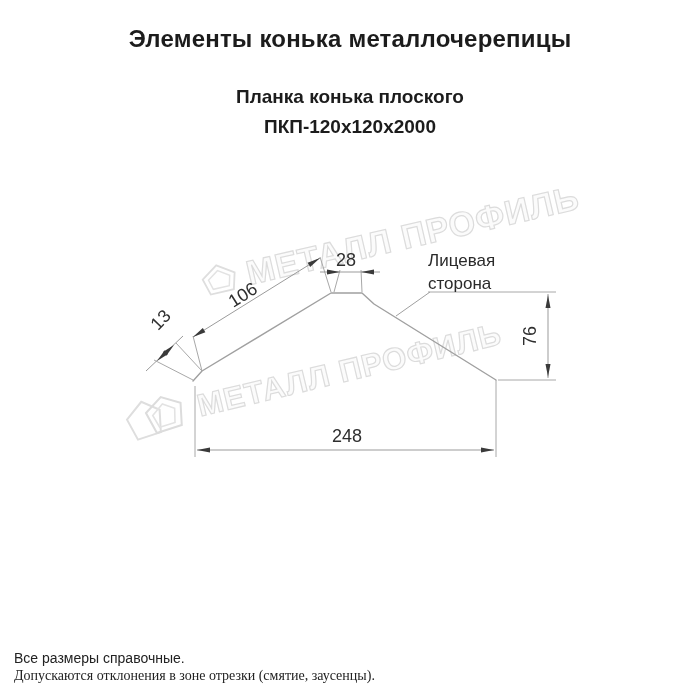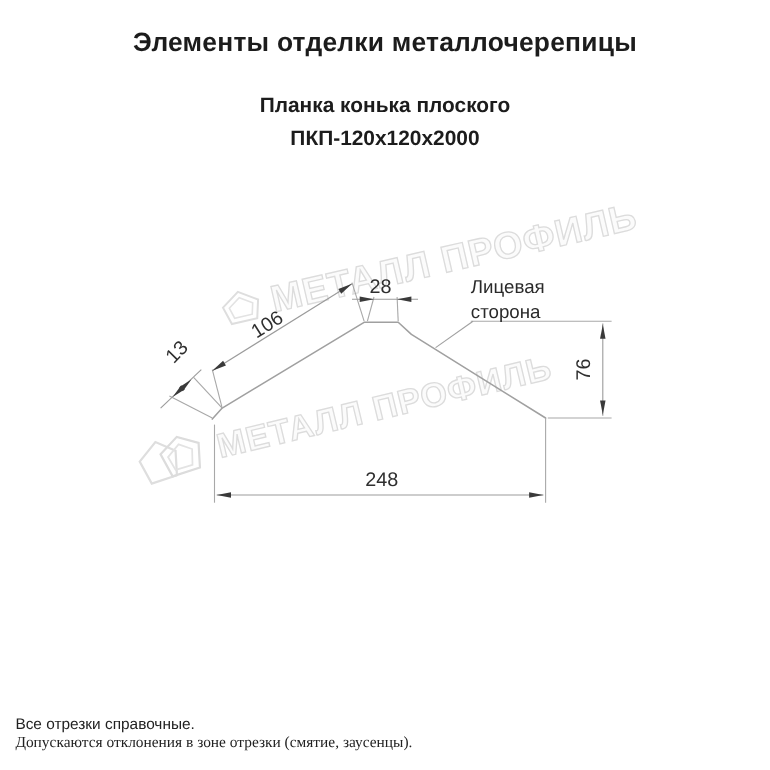--- a/index.html
+++ b/index.html
@@ -103,18 +103,18 @@
   <text class="dimtxt" x="346" y="266" text-anchor="middle">28</text>
   <text class="dimtxt" text-anchor="middle" transform="translate(246,300) rotate(-32)">106</text>
   <text class="dimtxt" text-anchor="middle" transform="translate(165,324) rotate(-46)">13</text>
   <text class="dimtxt" text-anchor="middle" transform="translate(536,336) rotate(-90)">76</text>
   <text class="dimtxt" x="347" y="442" text-anchor="middle" font-size="19">248</text>
 
   <text class="facetxt" x="428" y="266">Лицевая</text>
   <text class="facetxt" x="428" y="289">сторона</text>
 </svg>
 
-<div class="hdr title">Элементы отделки металлочерепицы</div>
+<div class="hdr title">Элементы конька металлочерепицы</div>
 <div class="hdr subtitle">Планка конька плоского</div>
 <div class="hdr code">ПКП-120х120х2000</div>
 
-<div class="footer-note n1">Все отрезки справочные.</div>
+<div class="footer-note n1">Все размеры справочные.</div>
 <div class="footer-note n2">Допускаются отклонения в зоне отрезки (смятие, заусенцы).</div>
 
 </body></html>

